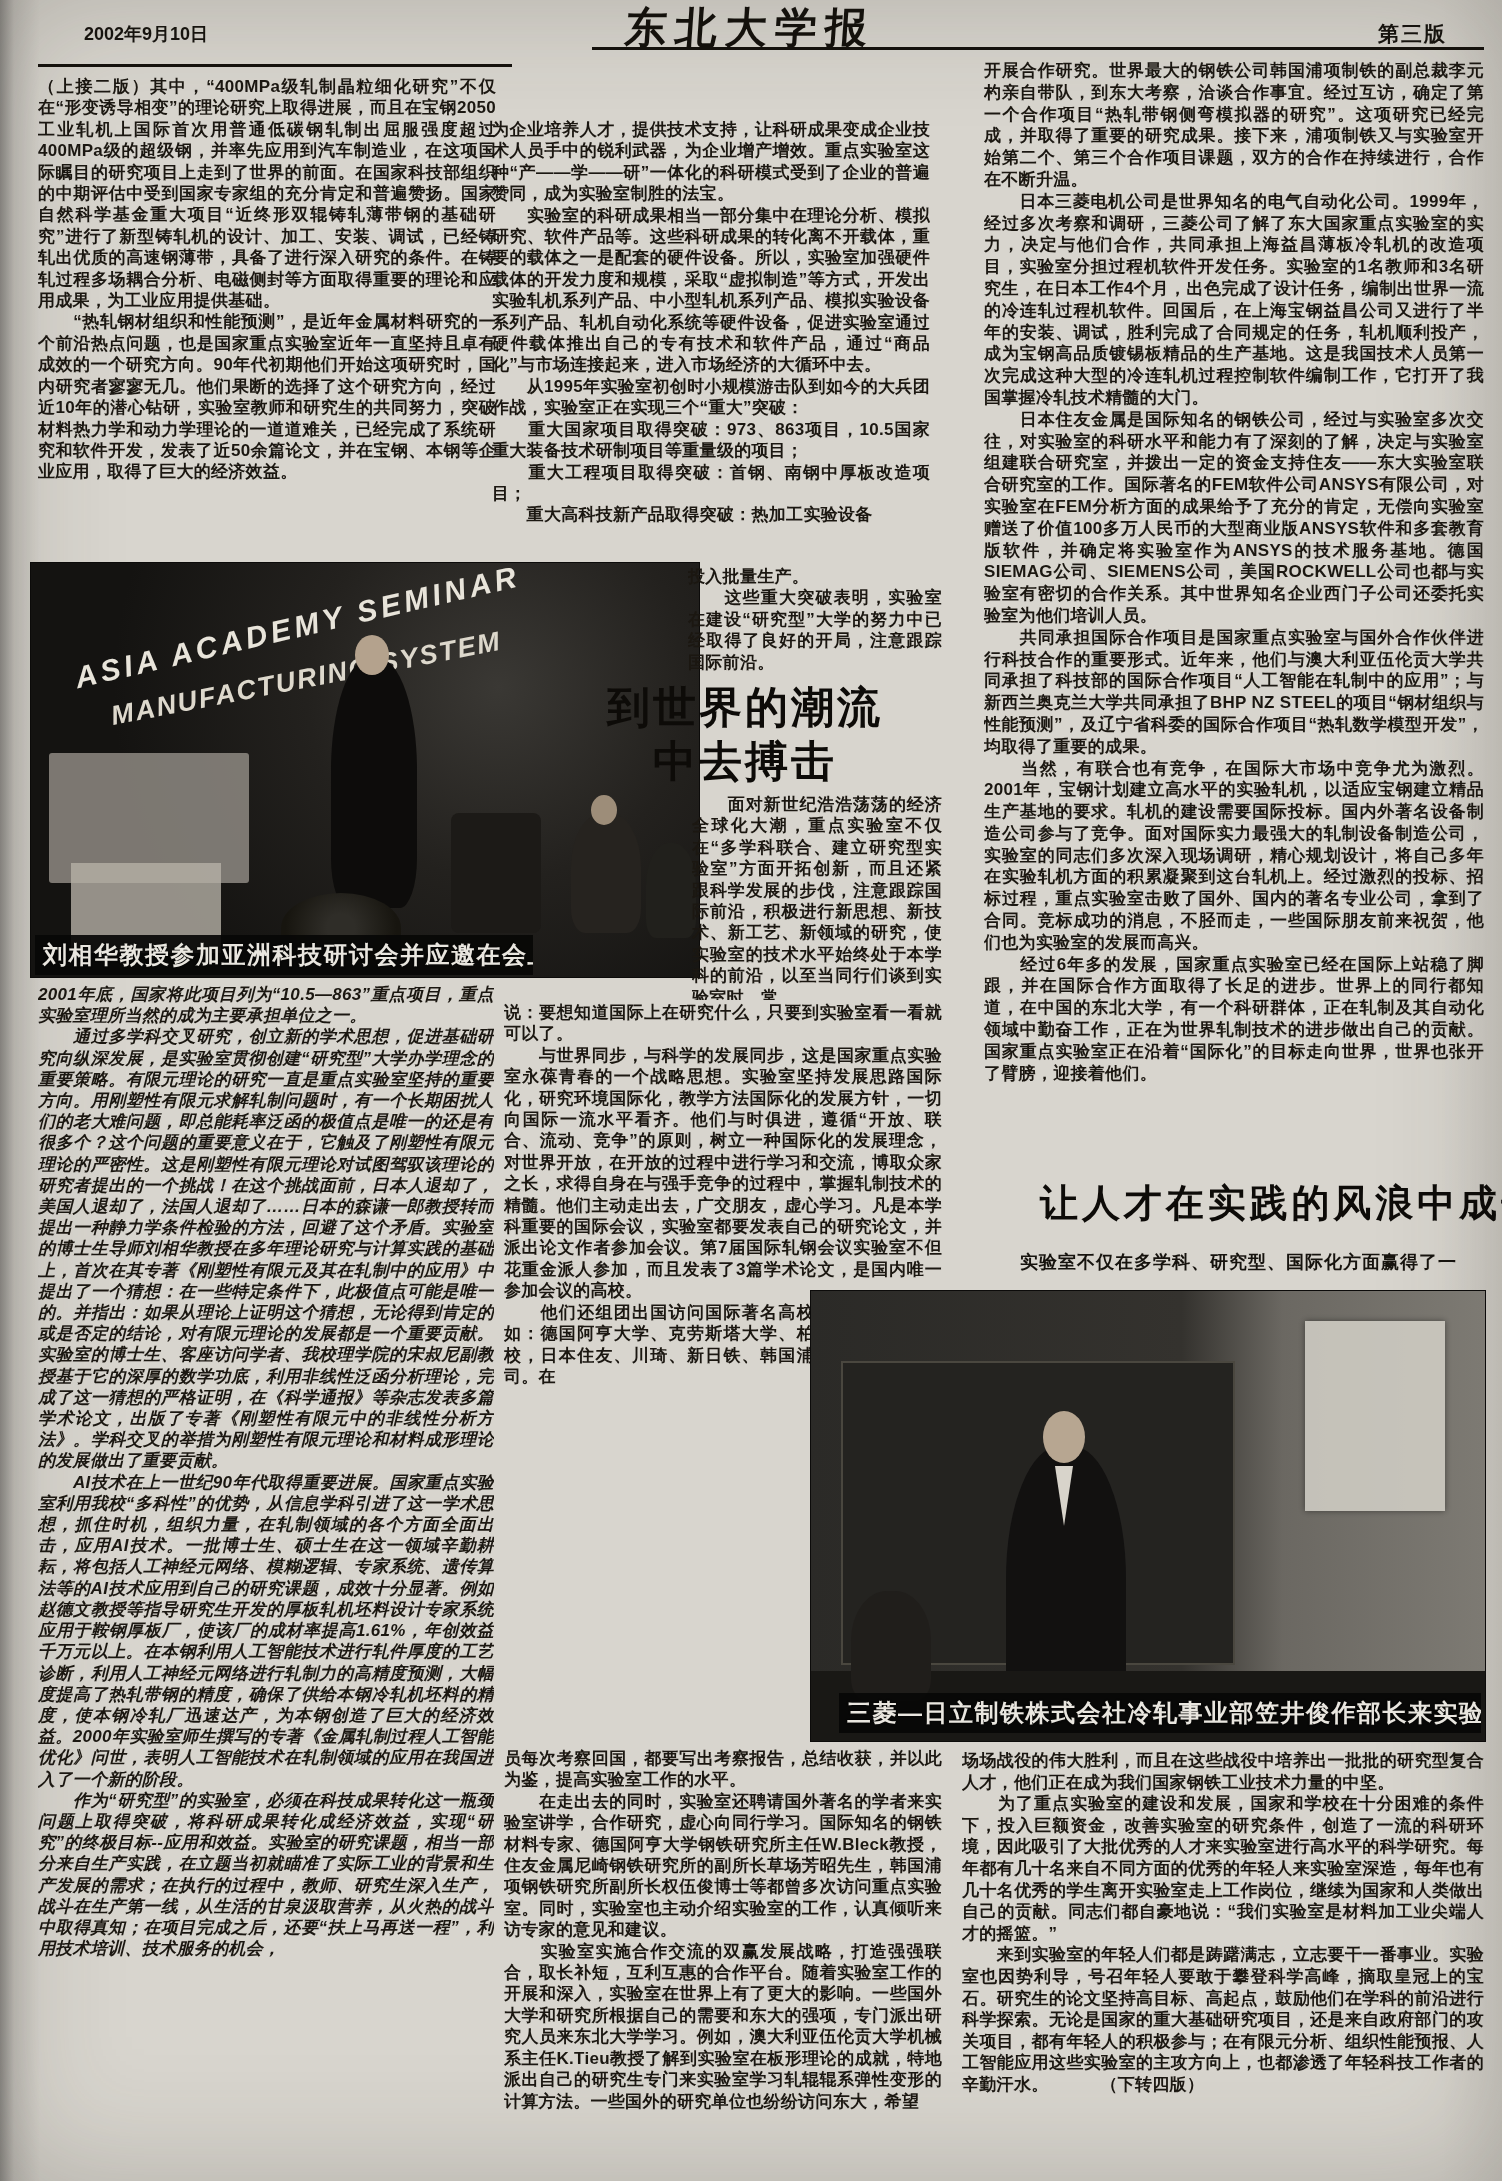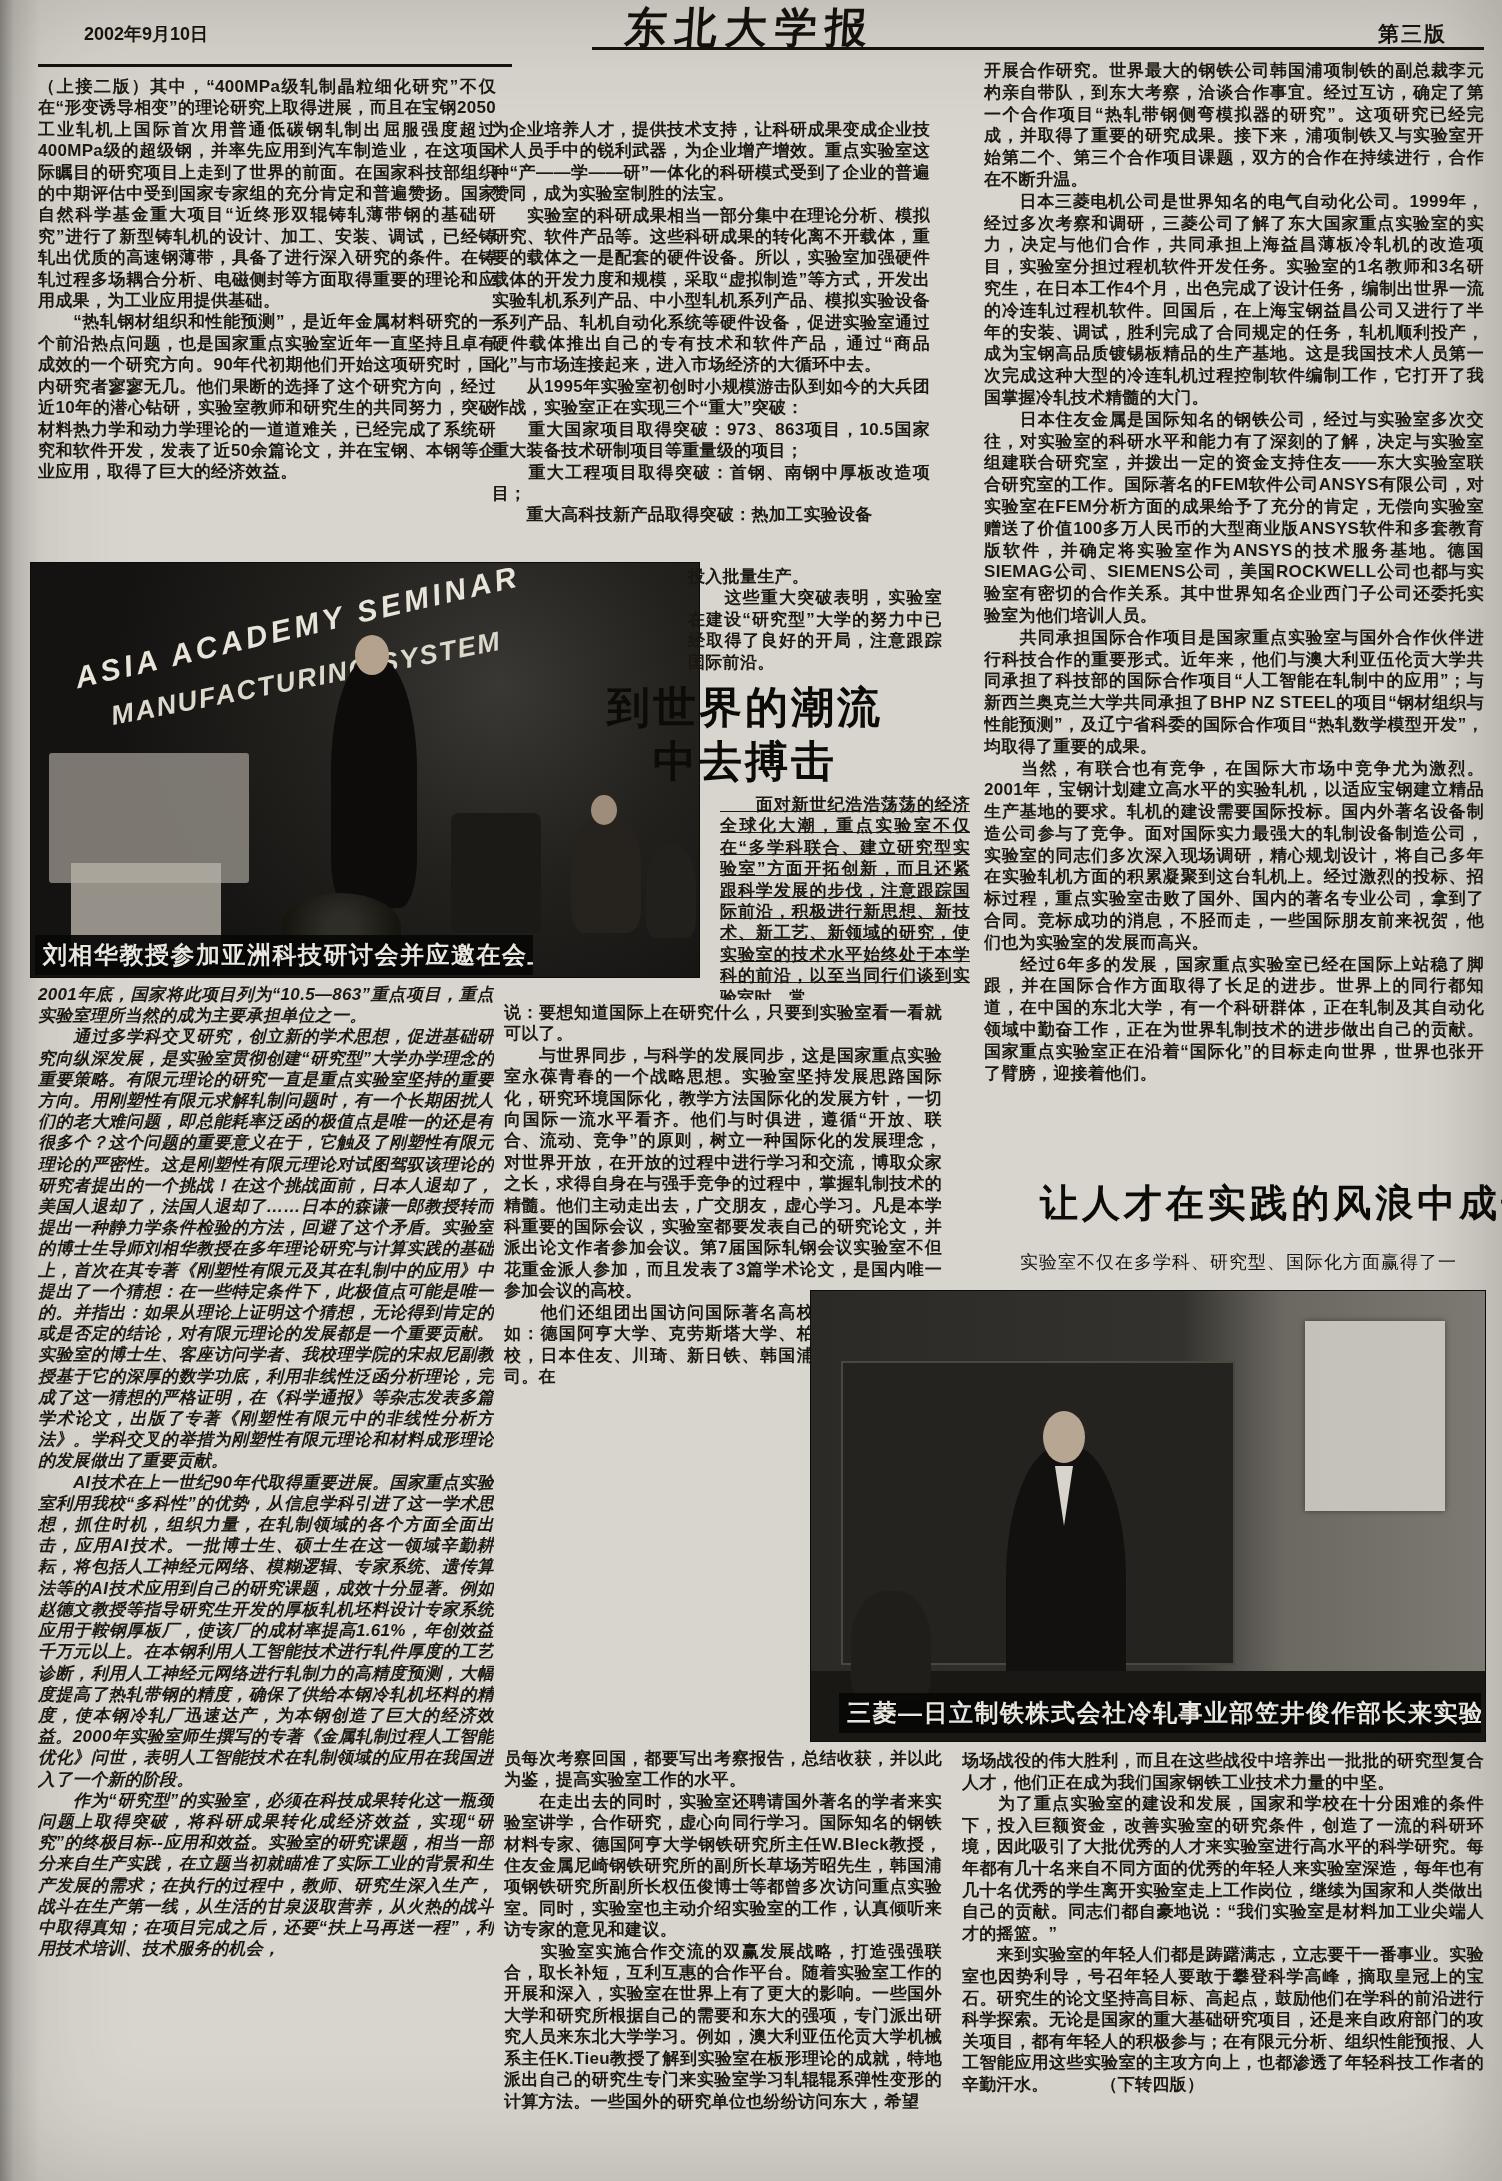--- a/index.html
+++ b/index.html
@@ -13,21 +13,21 @@
   .date{position:absolute;left:84px;top:22px;font-size:18px;font-weight:600;}
   .masthead{position:absolute;left:560px;top:0px;width:380px;text-align:center;
             font-size:42px;font-weight:900;letter-spacing:8px;
             font-family:"Liberation Serif","DejaVu Serif",serif;
             transform:skewX(-4deg);color:#14110c;}
   .edition{position:absolute;left:1378px;top:20px;font-size:21px;font-weight:700;letter-spacing:2px;}
   .headline1{position:absolute;left:548px;top:680px;width:394px;text-align:center;white-space:pre-line;
              font-size:43px;line-height:54px;font-weight:900;letter-spacing:3px;color:#0d0b08;}
   .headline2{position:absolute;left:1040px;top:1178px;width:500px;text-align:justify;text-align-last:justify;
              font-size:38px;font-weight:900;letter-spacing:1px;color:#0d0b08;}
-  .lead{position:absolute;left:984px;top:1250px;width:500px;font-size:18px;font-weight:400;
+  .lead{position:absolute;left:984px;top:1250px;width:500px;font-size:18px;font-weight:700;
         text-indent:2em;letter-spacing:1px;}
   .photo{position:absolute;background:#161513;overflow:hidden;border:1px solid #0c0b0a;}
   .caption{position:absolute;background:rgba(8,7,6,.93);color:#e9e6df;font-weight:800;
            font-size:24px;letter-spacing:1.5px;white-space:nowrap;overflow:hidden;
            padding:4px 8px;text-shadow:0 0 2px #000;}
   .ph-shape{position:absolute;}
   
   .p1-banner{left:18px;top:40px;width:470px;height:170px;transform:rotate(-9deg);}
   .p1-banner .b1{position:absolute;left:30px;top:10px;color:#e8e4da;font-weight:900;font-style:italic;
                  font-size:30px;letter-spacing:4px;transform:rotate(-4deg);white-space:nowrap;}
@@ -79,21 +79,21 @@
 　　从1995年实验室初创时小规模游击队到如今的大兵团作战，实验室正在实现三个“重大”突破：
 　　重大国家项目取得突破：973、863项目，10.5国家重大装备技术研制项目等重量级的项目；
 　　重大工程项目取得突破：首钢、南钢中厚板改造项目；
 　　重大高科技新产品取得突破：热加工实验设备</div>
   <div class="txt" style="left:688px;top:566px;width:254px;height:112px;">投入批量生产。
 　　这些重大突破表明，实验室在建设“研究型”大学的努力中已经取得了良好的开局，注意跟踪国际前沿。</div>
 
   <div class="headline1">到世界的潮流
 中去搏击</div>
 
-  <div class="txt" style="left:720px;top:794px;width:250px;height:206px;text-decoration:underline;">　　面对新世纪浩浩荡荡的经济全球化大潮，重点实验室不仅在“多学科联合、建立研究型实验室”方面开拓创新，而且还紧跟科学发展的步伐，注意跟踪国际前沿，积极进行新思想、新技术、新工艺、新领域的研究，使实验室的技术水平始终处于本学科的前沿，以至当同行们谈到实验室时，常</div>
+  <div class="txt" style="left:692px;top:794px;width:250px;height:206px;">　　面对新世纪浩浩荡荡的经济全球化大潮，重点实验室不仅在“多学科联合、建立研究型实验室”方面开拓创新，而且还紧跟科学发展的步伐，注意跟踪国际前沿，积极进行新思想、新技术、新工艺、新领域的研究，使实验室的技术水平始终处于本学科的前沿，以至当同行们谈到实验室时，常</div>
   <div class="txt" style="left:504px;top:1002px;width:438px;height:490px;">说：要想知道国际上在研究什么，只要到实验室看一看就可以了。
 　　与世界同步，与科学的发展同步，这是国家重点实验室永葆青春的一个战略思想。实验室坚持发展思路国际化，研究环境国际化，教学方法国际化的发展方针，一切向国际一流水平看齐。他们与时俱进，遵循“开放、联合、流动、竞争”的原则，树立一种国际化的发展理念，对世界开放，在开放的过程中进行学习和交流，博取众家之长，求得自身在与强手竞争的过程中，掌握轧制技术的精髓。他们主动走出去，广交朋友，虚心学习。凡是本学科重要的国际会议，实验室都要发表自己的研究论文，并派出论文作者参加会议。第7届国际轧钢会议实验室不但花重金派人参加，而且发表了3篇学术论文，是国内唯一参加会议的高校。
 　　他们还组团出国访问国际著名高校和钢铁企业。例如：德国阿亨大学、克劳斯塔大学、柏林工业大学等名校，日本住友、川琦、新日铁、韩国浦项等著名钢铁公司。在</div>
   <div class="txt" style="left:504px;top:1748px;width:438px;height:430px;">员每次考察回国，都要写出考察报告，总结收获，并以此为鉴，提高实验室工作的水平。
 　　在走出去的同时，实验室还聘请国外著名的学者来实验室讲学，合作研究，虚心向同行学习。国际知名的钢铁材料专家、德国阿亨大学钢铁研究所主任W.Bleck教授，住友金属尼崎钢铁研究所的副所长草场芳昭先生，韩国浦项钢铁研究所副所长权伍俊博士等都曾多次访问重点实验室。同时，实验室也主动介绍实验室的工作，认真倾听来访专家的意见和建议。
 　　实验室实施合作交流的双赢发展战略，打造强强联合，取长补短，互利互惠的合作平台。随着实验室工作的开展和深入，实验室在世界上有了更大的影响。一些国外大学和研究所根据自己的需要和东大的强项，专门派出研究人员来东北大学学习。例如，澳大利亚伍伦贡大学机械系主任K.Tieu教授了解到实验室在板形理论的成就，特地派出自己的研究生专门来实验室学习轧辊辊系弹性变形的计算方法。一些国外的研究单位也纷纷访问东大，希望</div>
 
   <div class="txt" style="left:984px;top:60px;width:500px;height:1114px;line-height:21.8px;">开展合作研究。世界最大的钢铁公司韩国浦项制铁的副总裁李元杓亲自带队，到东大考察，洽谈合作事宜。经过互访，确定了第一个合作项目“热轧带钢侧弯模拟器的研究”。这项研究已经完成，并取得了重要的研究成果。接下来，浦项制铁又与实验室开始第二个、第三个合作项目课题，双方的合作在持续进行，合作在不断升温。
 　　日本三菱电机公司是世界知名的电气自动化公司。1999年，经过多次考察和调研，三菱公司了解了东大国家重点实验室的实力，决定与他们合作，共同承担上海益昌薄板冷轧机的改造项目，实验室分担过程机软件开发任务。实验室的1名教师和3名研究生，在日本工作4个月，出色完成了设计任务，编制出世界一流的冷连轧过程机软件。回国后，在上海宝钢益昌公司又进行了半年的安装、调试，胜利完成了合同规定的任务，轧机顺利投产，成为宝钢高品质镀锡板精品的生产基地。这是我国技术人员第一次完成这种大型的冷连轧机过程控制软件编制工作，它打开了我国掌握冷轧技术精髓的大门。
 　　日本住友金属是国际知名的钢铁公司，经过与实验室多次交往，对实验室的科研水平和能力有了深刻的了解，决定与实验室组建联合研究室，并拨出一定的资金支持住友——东大实验室联合研究室的工作。国际著名的FEM软件公司ANSYS有限公司，对实验室在FEM分析方面的成果给予了充分的肯定，无偿向实验室赠送了价值100多万人民币的大型商业版ANSYS软件和多套教育版软件，并确定将实验室作为ANSYS的技术服务基地。德国SIEMAG公司、SIEMENS公司，美国ROCKWELL公司也都与实验室有密切的合作关系。其中世界知名企业西门子公司还委托实验室为他们培训人员。

